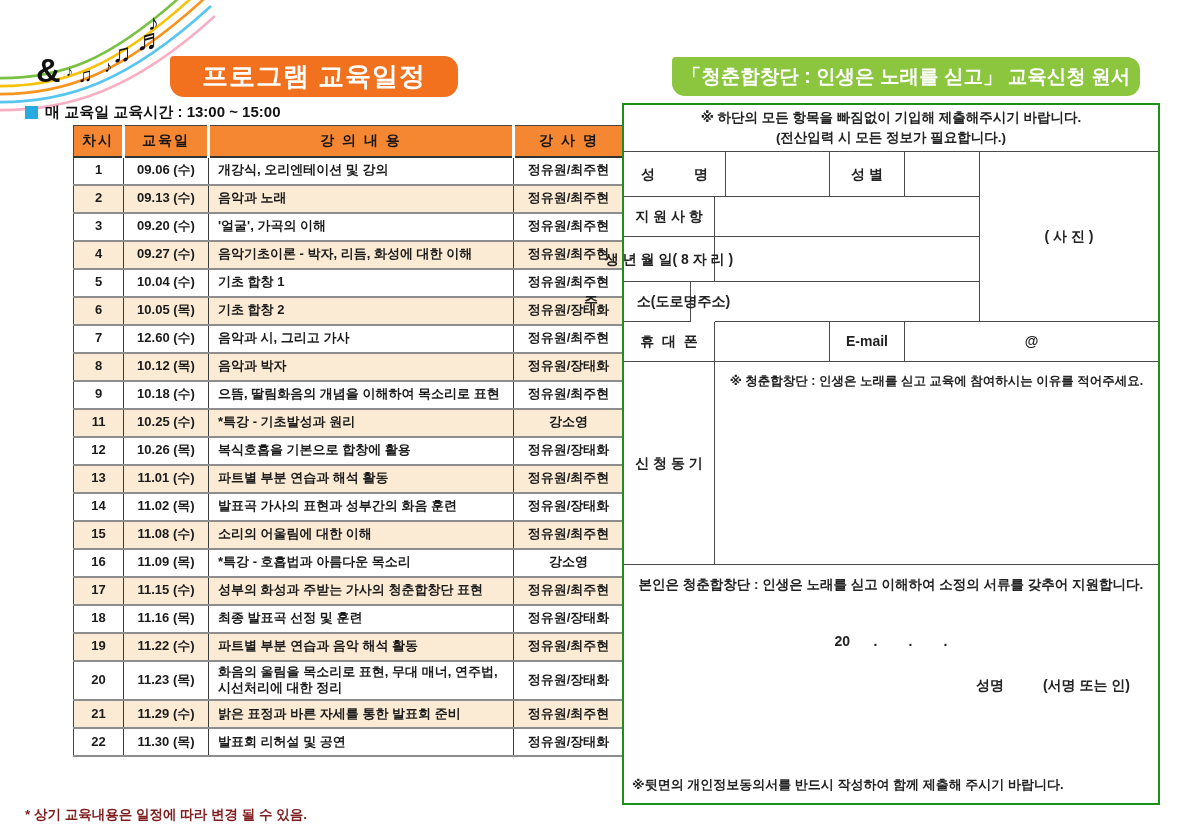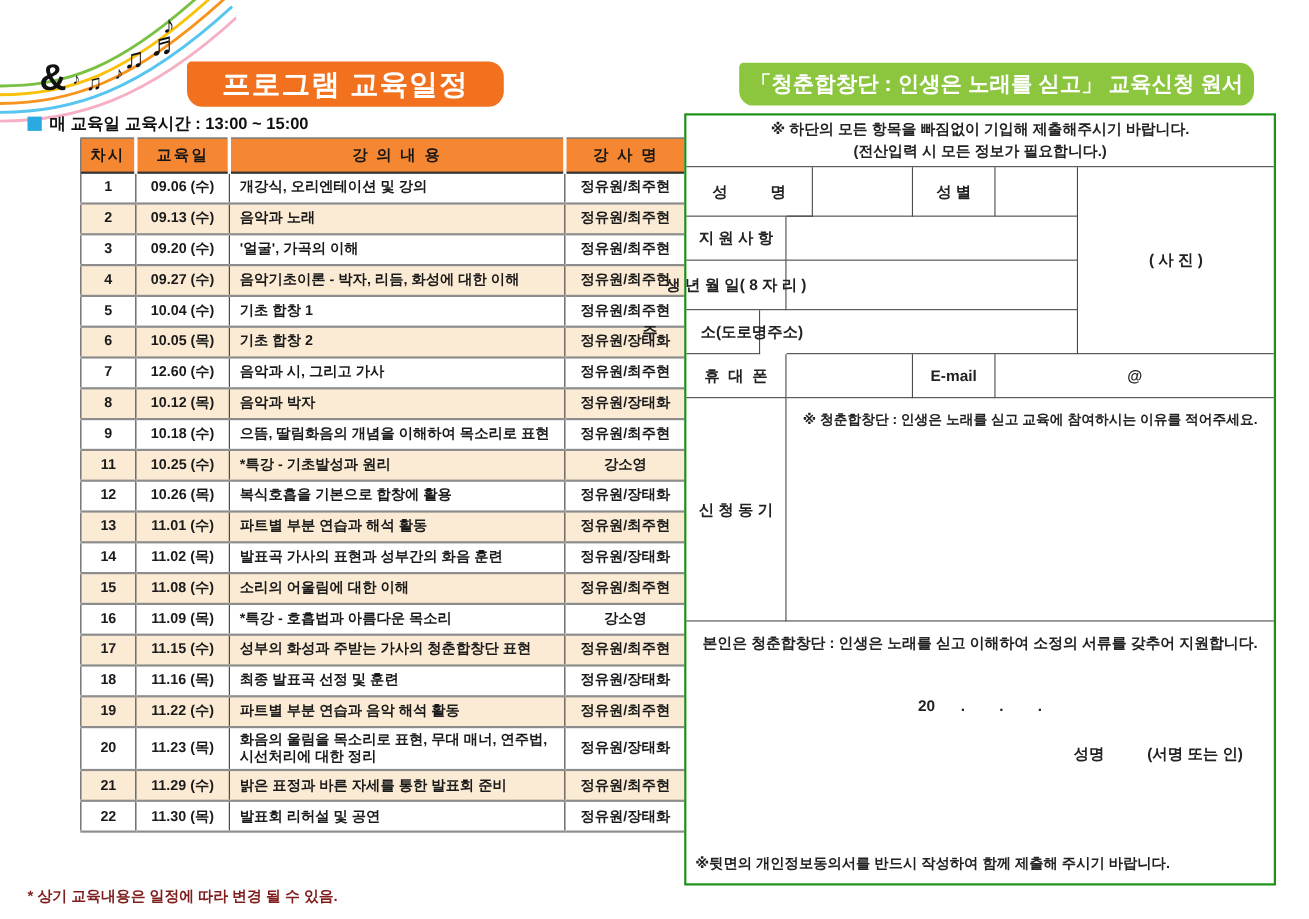--- a/index.html
+++ b/index.html
@@ -269,21 +269,21 @@
   <span>「청춘합창단 : 인생은 노래를 싣고」 교육신청 원서</span>
 </div>
 
 <div class="abs form-box">
 
   <div class="cell note-cell bb" style="left:0; top:0; width:534px; height:47px;">
     <div>※ 하단의 모든 항목을 빠짐없이 기입해 제출해주시기 바랍니다.</div>
     <div>(전산입력 시 모든 정보가 필요합니다.)</div>
   </div>
 
-  <div class="cell br bb ws-pre" style="left:0; top:47px; width:115px; height:45px;">성          명</div>
+  <div class="cell br bb ws-pre" style="left:0; top:47px; width:102px; height:45px;">성          명</div>
   <div class="cell br bb" style="left:91px; top:47px; width:115px; height:45px;"></div>
   <div class="cell br bb ws-pre" style="left:206px; top:47px; width:75px; height:45px;">성 별</div>
   <div class="cell br bb" style="left:281px; top:47px; width:75px; height:45px;"></div>
   <div class="cell bb ws-pre" style="left:356px; top:47px; width:178px; height:170px;">( 사 진 )</div>
 
   <div class="cell br bb ws-pre" style="left:0; top:92px; width:91px; height:40px;">지 원 사 항</div>
   <div class="cell br bb" style="left:91px; top:92px; width:265px; height:40px;"></div>
 
   <div class="cell br bb stack ws-pre" style="left:0; top:132px; width:91px; height:45px;">
     <div>생 년 월 일</div>

